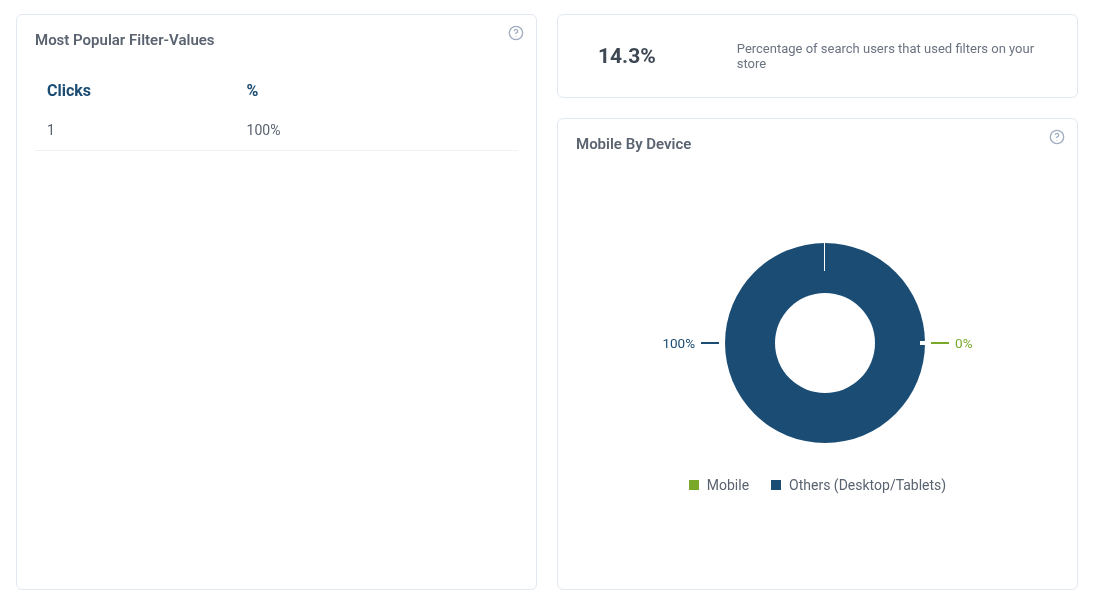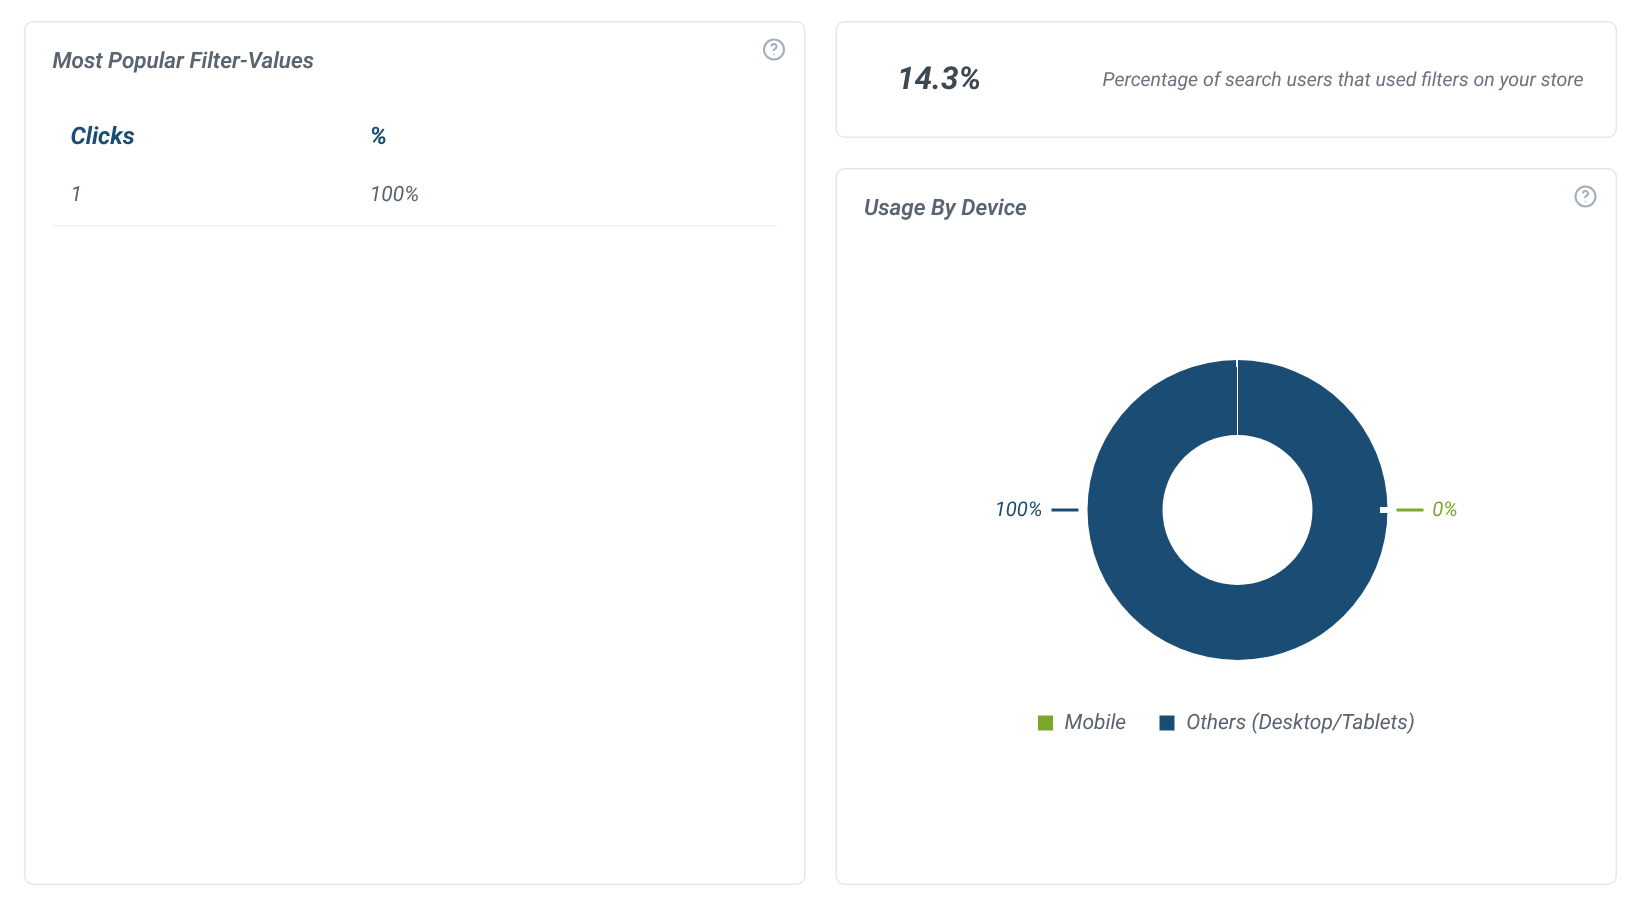--- a/index.html
+++ b/index.html
@@ -9,21 +9,20 @@
     width: 1094px;
     height: 604px;
     padding: 14px 16px;
     color: #4a5568;
   }
   .grid {
     display: grid;
     grid-template-columns: 1fr 1fr;
     gap: 20px;
     height: 100%;
-    font-style: italic;
   }
   .col { display: flex; flex-direction: column; gap: 20px; }
   .card {
     border: 1px solid #e2e8f0;
     border-radius: 6px;
     background: #fff;
     position: relative;
     padding: 16px 18px;
   }
   .fill { flex: 1; min-height: 0; display: flex; flex-direction: column; }
@@ -113,21 +112,21 @@
     </div>
 
     <div class="card fill">
       <span class="help-icon">
         <svg viewBox="0 0 24 24" fill="none" stroke="currentColor" stroke-width="2">
           <circle cx="12" cy="12" r="10"></circle>
           <path d="M9.5 9a2.5 2.5 0 1 1 3.5 2.3c-.9.4-1.5 1-1.5 2.2"></path>
           <circle cx="12" cy="17" r="0.8" fill="currentColor" stroke="none"></circle>
         </svg>
       </span>
-      <div class="card-title">Usage By Device</div>
+      <div class="card-title">Mobile By Device</div>
 
       <div class="chart-wrap">
         <div class="donut-box">
           <div class="lbl lbl-left">
             <span>100%</span>
             <span class="tick"></span>
           </div>
           <div class="donut-ring">
             <div class="donut-gap-right"></div>
           </div>

